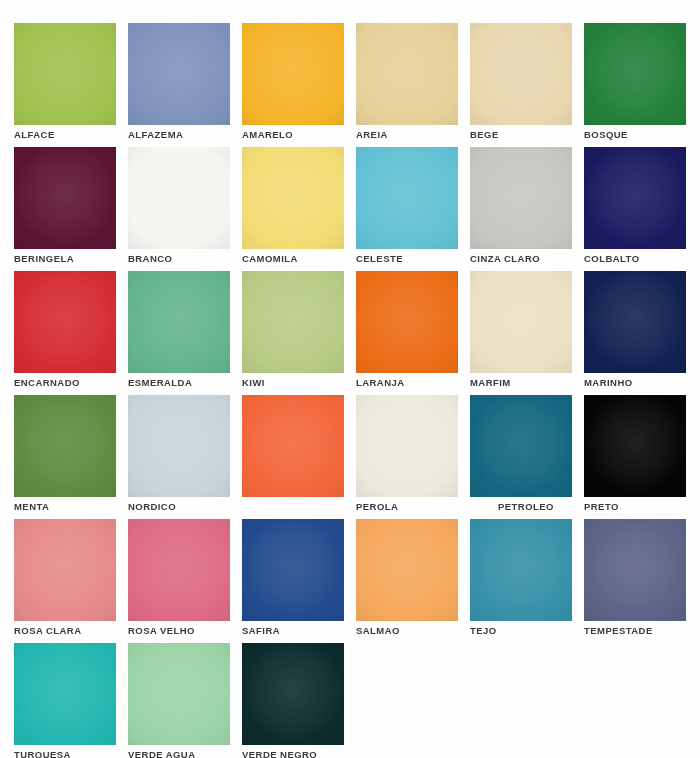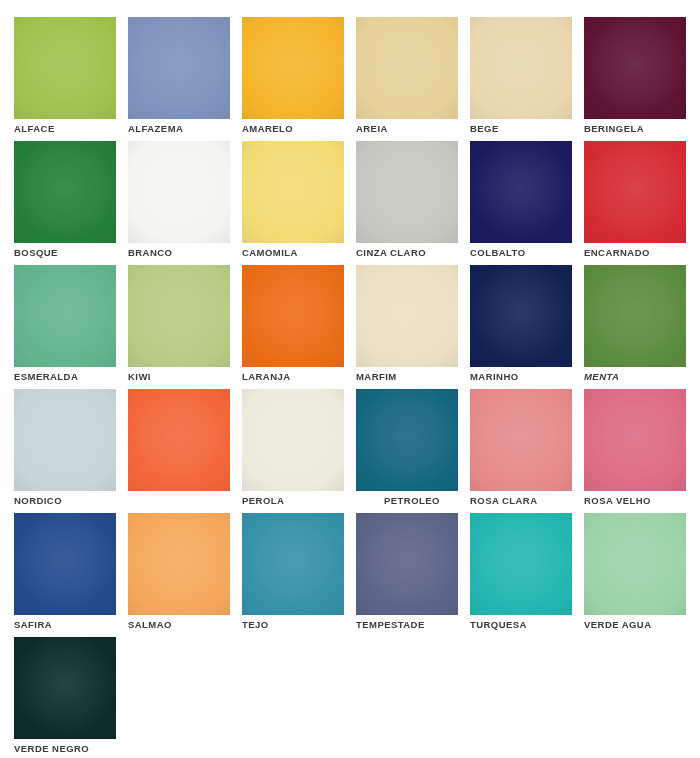--- a/index.html
+++ b/index.html
@@ -40,21 +40,21 @@
     background-size: 97px 89px, 113px 101px, 83px 119px, 131px 77px, 71px 107px, 103px 93px;
   }
 
   .swatch-grid {
     position: relative;
     display: grid;
     grid-template-columns: repeat(6, 102px);
     grid-template-rows: repeat(6, 102px);
     column-gap: 12px;
     row-gap: 22px;
-    padding: 17px 0 0 14px;
+    padding: 23px 0 0 14px;
     box-sizing: border-box;
   }
 
   .swatch-cell {
     position: relative;
     width: 102px;
     height: 102px;
   }
 
   .swatch-cell.is-empty {
@@ -122,36 +122,40 @@
       </div>
       <div class="swatch-cell">
         <div class="swatch-chip" style="background-color: rgb(230, 209, 153);"></div>
         <div class="swatch-label" style="color: rgb(59, 59, 59);">AREIA</div>
       </div>
       <div class="swatch-cell">
         <div class="swatch-chip" style="background-color: rgb(232, 215, 175);"></div>
         <div class="swatch-label" style="color: rgb(59, 59, 59);">BEGE</div>
       </div>
       <div class="swatch-cell">
+        <div class="swatch-chip" style="background-color: rgb(35, 128, 57);"></div>
+        <div class="swatch-label" style="color: rgb(59, 59, 59);">BOSQUE</div>
+      </div>
+      <div class="swatch-cell">
         <div class="swatch-chip" style="background-color: rgb(93, 20, 51);"></div>
         <div class="swatch-label" style="color: rgb(59, 59, 59);">BERINGELA</div>
       </div>
       <div class="swatch-cell">
-        <div class="swatch-chip" style="background-color: rgb(35, 128, 57);"></div>
-        <div class="swatch-label" style="color: rgb(59, 59, 59);">BOSQUE</div>
-      </div>
-      <div class="swatch-cell">
         <div class="swatch-chip" style="background-color: rgb(244, 245, 241);"></div>
         <div class="swatch-label" style="color: rgb(59, 59, 59);">BRANCO</div>
       </div>
       <div class="swatch-cell">
         <div class="swatch-chip" style="background-color: rgb(243, 219, 116);"></div>
         <div class="swatch-label" style="color: rgb(59, 59, 59);">CAMOMILA</div>
       </div>
       <div class="swatch-cell">
+        <div class="swatch-chip" style="background-color: rgb(98, 193, 212);"></div>
+        <div class="swatch-label" style="color: rgb(59, 59, 59);">CELESTE</div>
+      </div>
+      <div class="swatch-cell">
         <div class="swatch-chip" style="background-color: rgb(199, 199, 193);"></div>
         <div class="swatch-label" style="color: rgb(59, 59, 59); text-align: center;">CINZA CLARO</div>
       </div>
       <div class="swatch-cell">
         <div class="swatch-chip" style="background-color: rgb(27, 26, 96);"></div>
         <div class="swatch-label" style="color: rgb(59, 59, 59);">COLBALTO</div>
       </div>
       <div class="swatch-cell">
         <div class="swatch-chip" style="background-color: rgb(213, 43, 51);"></div>
         <div class="swatch-label" style="color: rgb(59, 59, 59);">ENCARNADO</div>
@@ -171,39 +175,43 @@
       <div class="swatch-cell">
         <div class="swatch-chip" style="background-color: rgb(236, 224, 196);"></div>
         <div class="swatch-label" style="color: rgb(59, 59, 59);">MARFIM</div>
       </div>
       <div class="swatch-cell">
         <div class="swatch-chip" style="background-color: rgb(17, 33, 82);"></div>
         <div class="swatch-label" style="color: rgb(59, 59, 59);">MARINHO</div>
       </div>
       <div class="swatch-cell">
         <div class="swatch-chip" style="background-color: rgb(91, 140, 63);"></div>
-        <div class="swatch-label" style="color: rgb(59, 59, 59); font-style: italic;">MENTA</div>
+        <div class="swatch-label" style="color: rgb(59, 59, 59);">MENTA</div>
       </div>
       <div class="swatch-cell">
         <div class="swatch-chip" style="background-color: rgb(199, 213, 218);"></div>
         <div class="swatch-label" style="color: rgb(59, 59, 59);">NORDICO</div>
       </div>
       <div class="swatch-cell">
         <div class="swatch-chip" style="background-color: rgb(243, 102, 58);"></div>
         <div class="swatch-label" style="color: rgb(59, 59, 59); margin-top: 40px;">PAPAIA</div>
       </div>
       <div class="swatch-cell">
         <div class="swatch-chip" style="background-color: rgb(236, 234, 219);"></div>
         <div class="swatch-label" style="color: rgb(59, 59, 59);">PEROLA</div>
       </div>
       <div class="swatch-cell">
         <div class="swatch-chip" style="background-color: rgb(20, 102, 128);"></div>
         <div class="swatch-label" style="color: rgb(59, 59, 59); margin-left: 28px;">PETROLEO</div>
       </div>
       <div class="swatch-cell">
+        <div class="swatch-chip" style="background-color: rgb(5, 5, 5);"></div>
+        <div class="swatch-label" style="color: rgb(59, 59, 59);">PRETO</div>
+      </div>
+      <div class="swatch-cell">
         <div class="swatch-chip" style="background-color: rgb(229, 138, 138);"></div>
         <div class="swatch-label" style="color: rgb(59, 59, 59);">ROSA CLARA</div>
       </div>
       <div class="swatch-cell">
         <div class="swatch-chip" style="background-color: rgb(221, 107, 131);"></div>
         <div class="swatch-label" style="color: rgb(59, 59, 59);">ROSA VELHO</div>
       </div>
       <div class="swatch-cell">
         <div class="swatch-chip" style="background-color: rgb(34, 74, 140);"></div>
         <div class="swatch-label" style="color: rgb(59, 59, 59);">SAFIRA</div>

